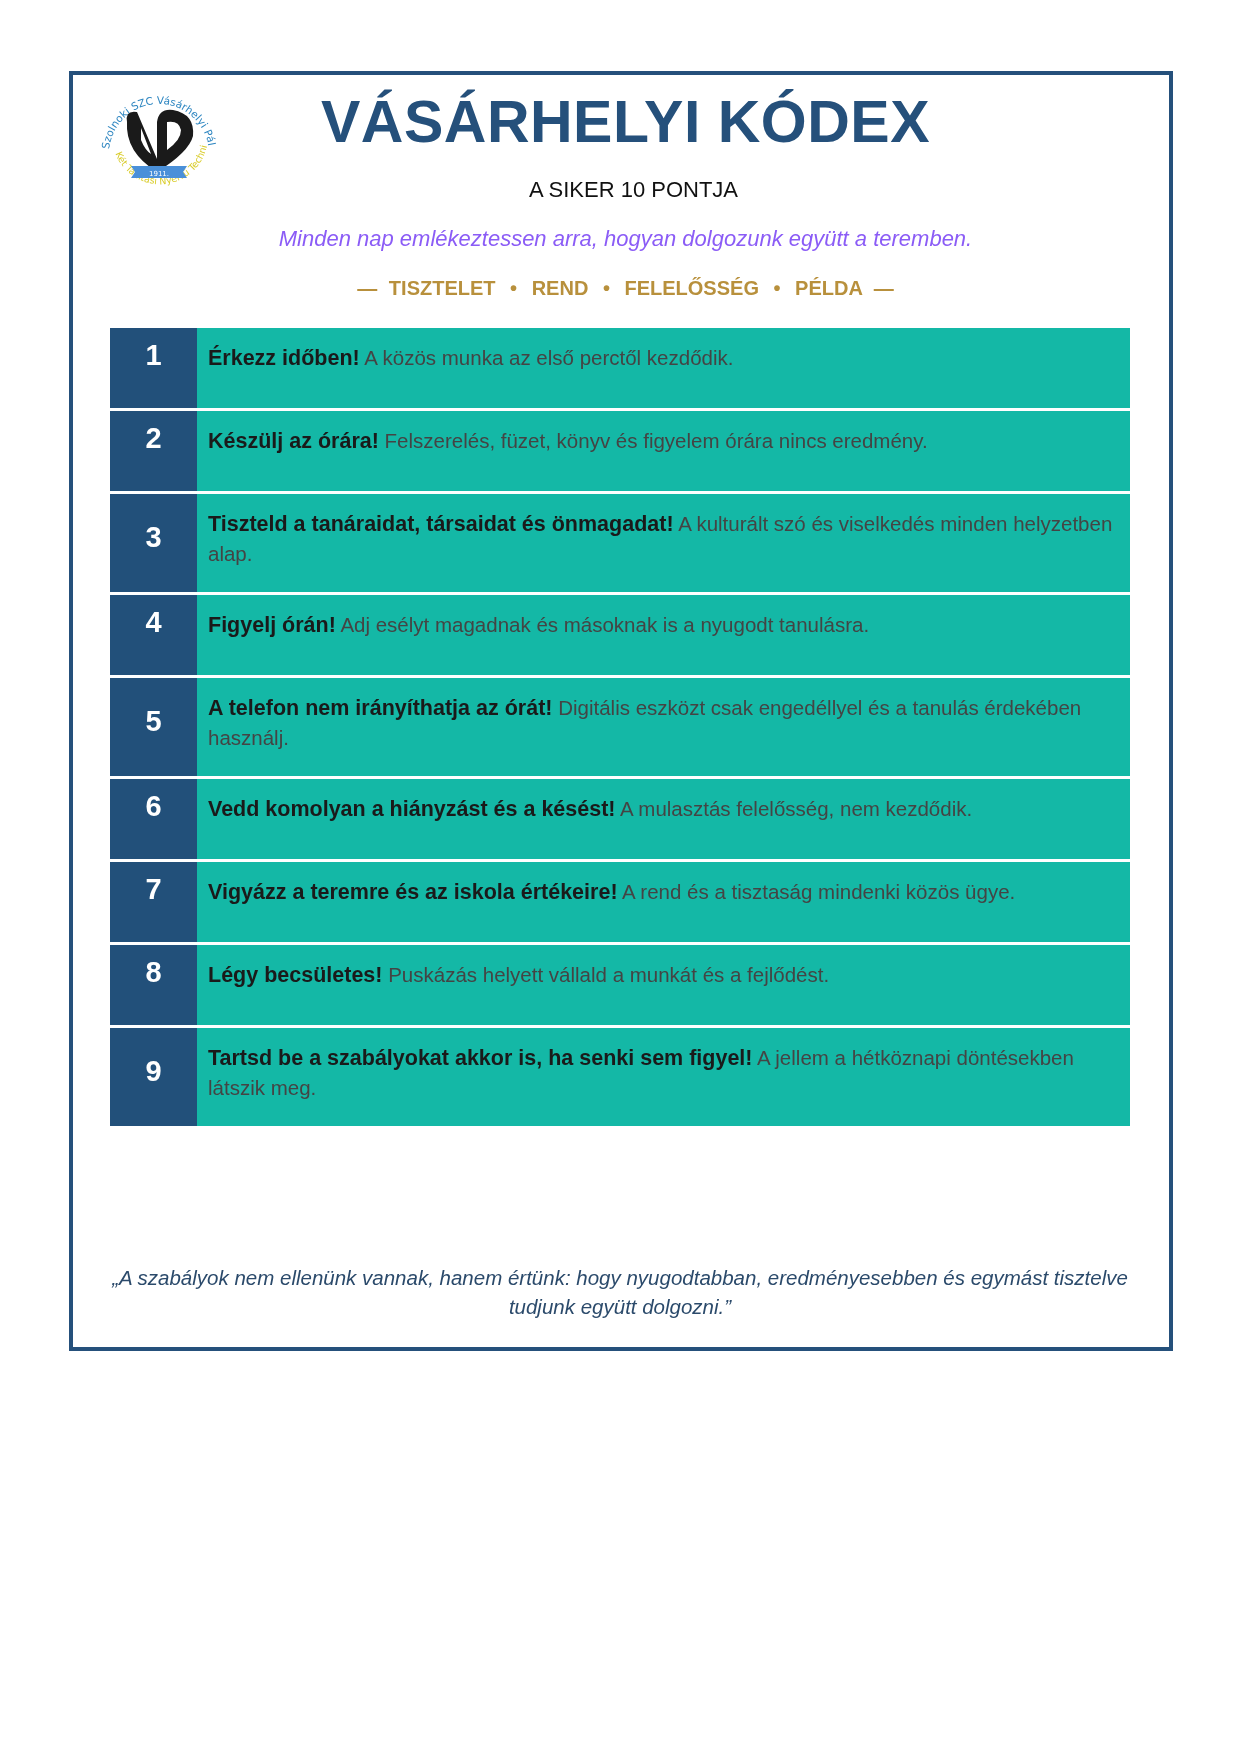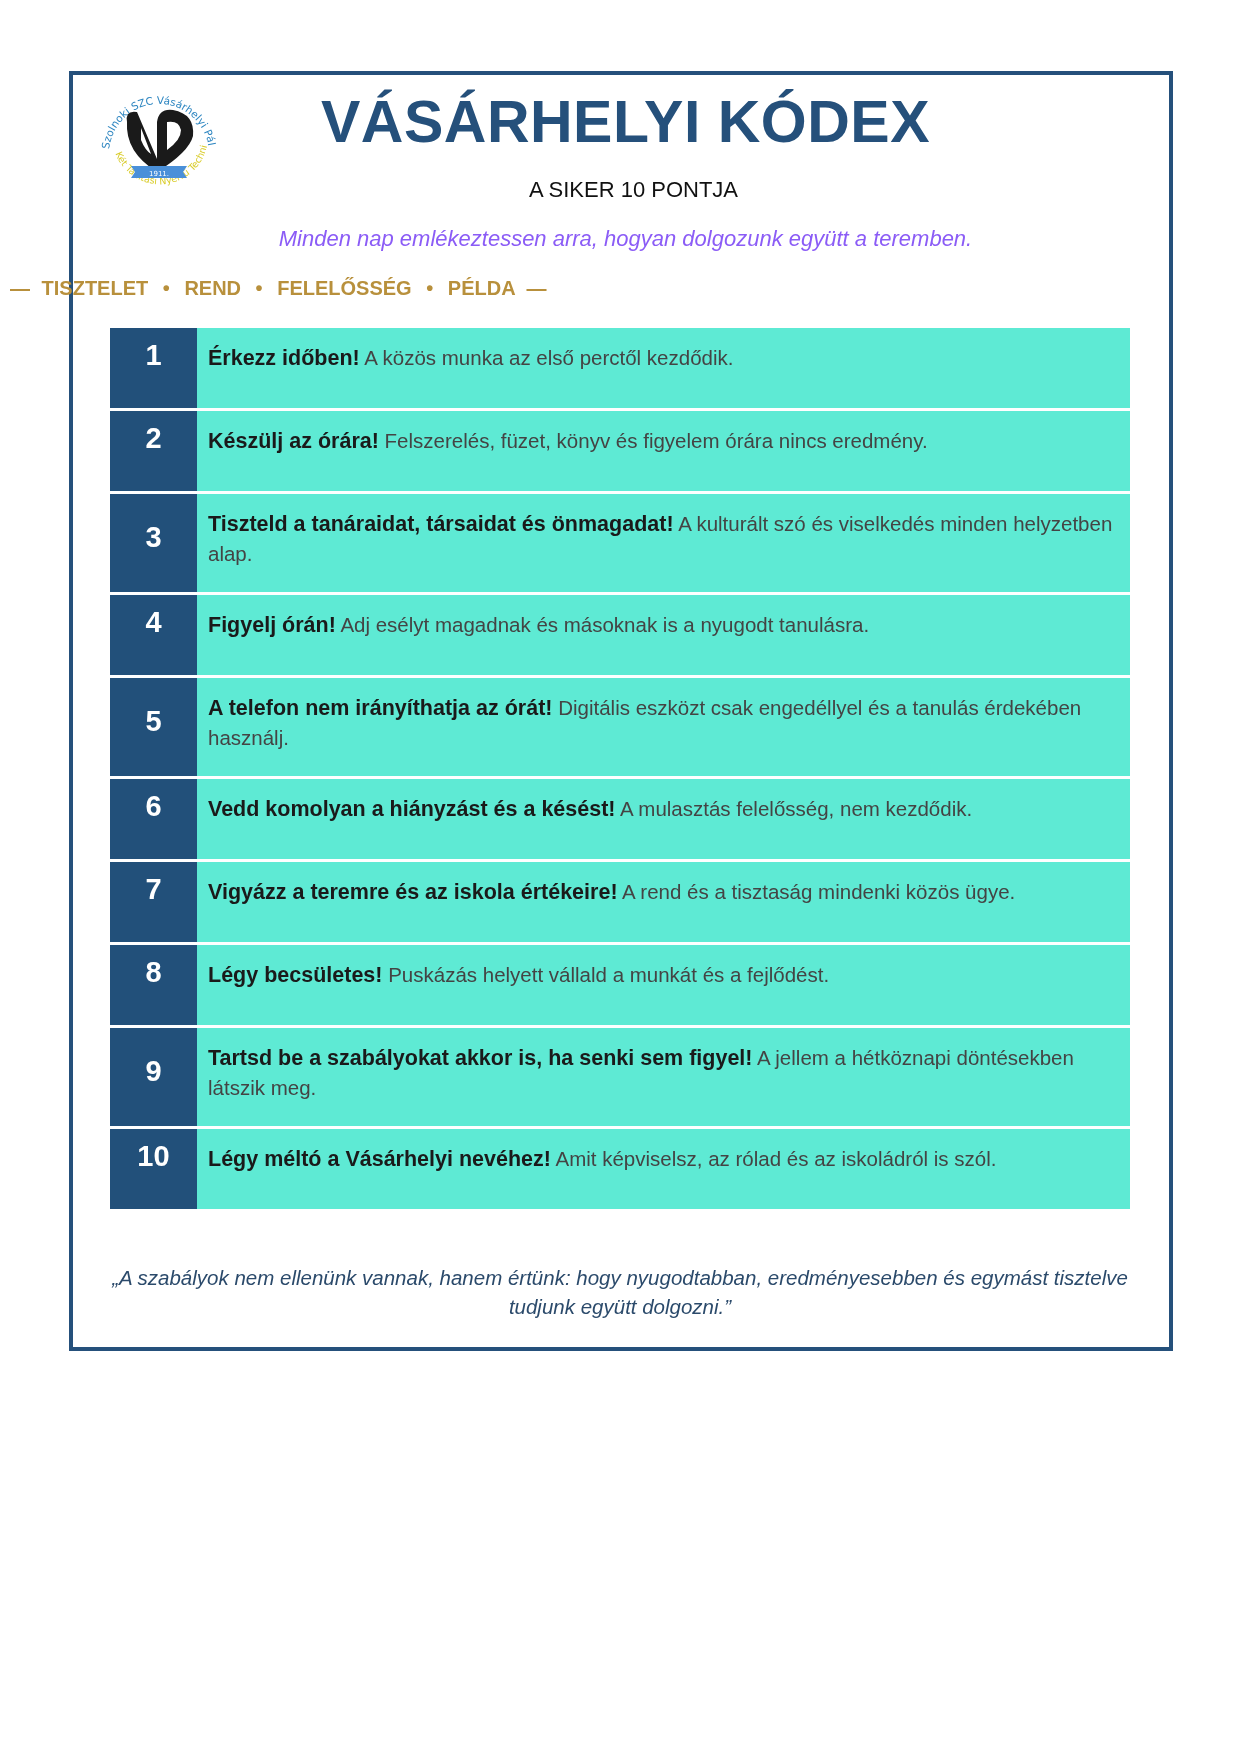--- a/index.html
+++ b/index.html
@@ -2,26 +2,26 @@
 <html><head>
 <meta charset="utf-8">
 <style>
   html, body { margin: 0; padding: 0; background: #ffffff; }
   body { width: 1241px; height: 1755px; position: relative; font-family: "Liberation Sans", sans-serif; overflow: hidden; }
   .frame { position: absolute; left: 69px; top: 71px; width: 1096px; height: 1272px; border: 4px solid #25507b; box-sizing: content-box; }
   .logo { position: absolute; left: 95px; top: 84px; width: 128px; height: 118px; }
   .title { position: absolute; left: 0; right: 0; top: 88px; text-align: center; font-weight: bold; font-size: 59px; color: #25507b; letter-spacing: 0.5px; padding-left: 10px; }
   .subtitle { position: absolute; left: 0; right: 0; top: 177px; text-align: center; font-size: 22px; color: #111111; padding-left: 26px; }
   .tagline { position: absolute; left: 0; right: 0; top: 226px; text-align: center; font-size: 22px; font-style: italic; color: #8b5cf6; padding-left: 10px; }
-  .values { position: absolute; left: 0; right: 0; top: 277px; text-align: left; font-size: 20px; font-weight: bold; color: #b8903c; padding-left: 10px; }
+  .values { position: absolute; left: 0; right: 0; top: 277px; text-align: center; font-size: 20px; font-weight: bold; color: #b8903c; padding-left: 10px; }
   .values span.sep { margin: 0 9px; }
   .table { position: absolute; left: 110px; top: 328px; width: 1020px; }
   .row { display: flex; margin-bottom: 3px; }
   .row .num { width: 87px; flex: 0 0 87px; background: #22507a; color: #ffffff; font-weight: bold; font-size: 29px; display: flex; align-items: center; justify-content: center; box-sizing: border-box; }
-  .row .txt { flex: 1; background: #5eead4; padding: 15px 12px 0 11px; font-size: 20.5px; line-height: 29px; color: #444; box-sizing: border-box; }
+  .row .txt { flex: 1; background: #14b8a6; padding: 15px 12px 0 11px; font-size: 20.5px; line-height: 29px; color: #444; box-sizing: border-box; }
   .row .txt b { color: #1a1a1a; font-size: 21.5px; }
   .row.single { height: 80px; }
   .row.double { height: 98px; }
   .row.single .num { padding-bottom: 26px; }
   .row.double .num { padding-bottom: 12px; }
   .quote { position: absolute; left: 110px; width: 1020px; top: 1255px; text-align: center; font-style: italic; font-size: 20.5px; line-height: 29px; color: #2b4a6b; margin-top: 8px; }
 </style>
 </head>
 <body>
 
@@ -89,19 +89,15 @@
     <div class="txt"><b>Vigyázz a teremre és az iskola értékeire!</b><span> A rend és a tisztaság mindenki közös ügye.</span></div>
   </div>
   <div class="row single">
     <div class="num">8</div>
     <div class="txt"><b>Légy becsületes!</b><span> Puskázás helyett vállald a munkát és a fejlődést.</span></div>
   </div>
   <div class="row double">
     <div class="num">9</div>
     <div class="txt"><b>Tartsd be a szabályokat akkor is, ha senki sem figyel!</b><span> A jellem a hétköznapi döntésekben látszik meg.</span></div>
   </div>
-  <div class="row single">
-    <div class="num">10</div>
-    <div class="txt"><b>Légy méltó a Vásárhelyi nevéhez!</b><span> Amit képviselsz, az rólad és az iskoládról is szól.</span></div>
-  </div>
 </div>
 
 <div class="quote">„A szabályok nem ellenünk vannak, hanem értünk: hogy nyugodtabban, eredményesebben és egymást tisztelve tudjunk együtt dolgozni.”</div>
 
 </body></html>

